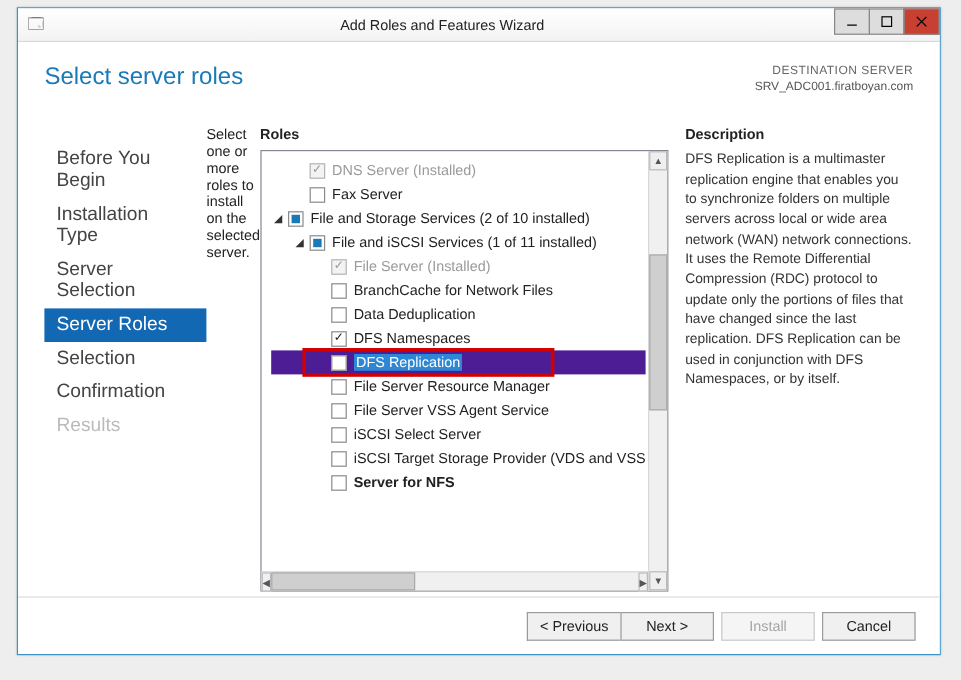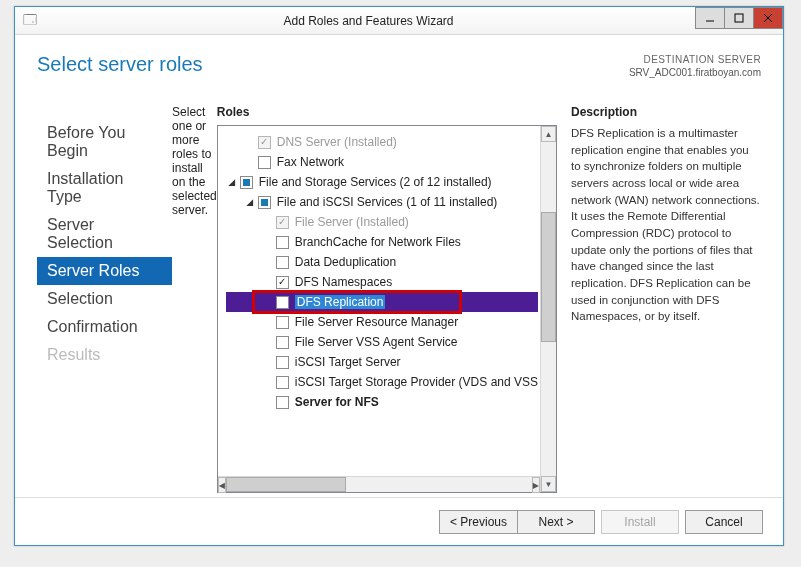--- a/index.html
+++ b/index.html
@@ -106,26 +106,26 @@
             <div class="list-outer">
               <div class="list-body" id="roles-list">
                   <div class="row" style="padding-left: 18px;">
                     <span class="tw"></span>
                     <span class="cb chk dis"></span>
                     <span class="lbl dis">DNS Server (Installed)</span>
                   </div>
                   <div class="row" style="padding-left: 18px;">
                     <span class="tw"></span>
                     <span class="cb "></span>
-                    <span class="lbl">Fax Network</span>
+                    <span class="lbl">Fax Server</span>
                   </div>
                   <div class="row" style="padding-left: 0px;">
                     <span class="tw">◢</span>
                     <span class="cb tri"></span>
-                    <span class="lbl">File and Storage Services (2 of 12 installed)</span>
+                    <span class="lbl">File and Storage Services (2 of 10 installed)</span>
                   </div>
                   <div class="row" style="padding-left: 18px;">
                     <span class="tw">◢</span>
                     <span class="cb tri"></span>
                     <span class="lbl">File and iSCSI Services (1 of 11 installed)</span>
                   </div>
                   <div class="row" style="padding-left: 36px;">
                     <span class="tw"></span>
                     <span class="cb chk dis"></span>
                     <span class="lbl dis">File Server (Installed)</span>
@@ -156,21 +156,21 @@
                     <span class="lbl">File Server Resource Manager</span>
                   </div>
                   <div class="row" style="padding-left: 36px;">
                     <span class="tw"></span>
                     <span class="cb "></span>
                     <span class="lbl">File Server VSS Agent Service</span>
                   </div>
                   <div class="row" style="padding-left: 36px;">
                     <span class="tw"></span>
                     <span class="cb "></span>
-                    <span class="lbl">iSCSI Target Server</span>
+                    <span class="lbl">iSCSI Select Server</span>
                   </div>
                   <div class="row" style="padding-left: 36px;">
                     <span class="tw"></span>
                     <span class="cb "></span>
                     <span class="lbl">iSCSI Target Storage Provider (VDS and VSS</span>
                   </div>
                   <div class="row" style="padding-left: 36px; font-weight: bold;">
                     <span class="tw"></span>
                     <span class="cb "></span>
                     <span class="lbl">Server for NFS</span>

